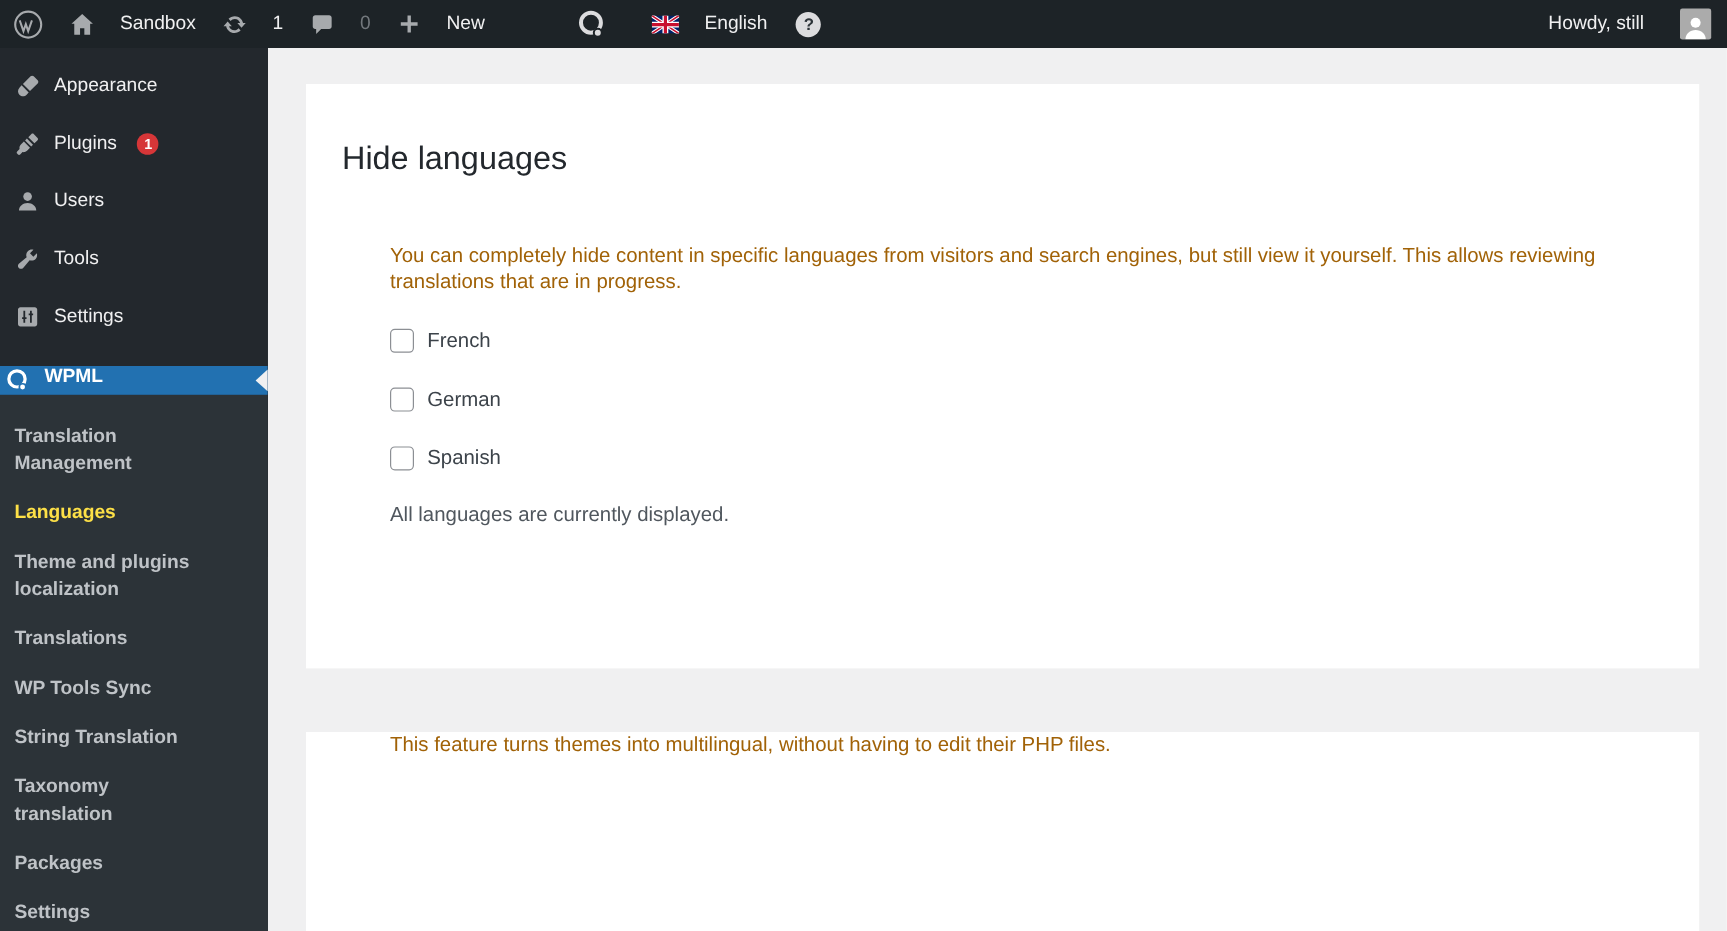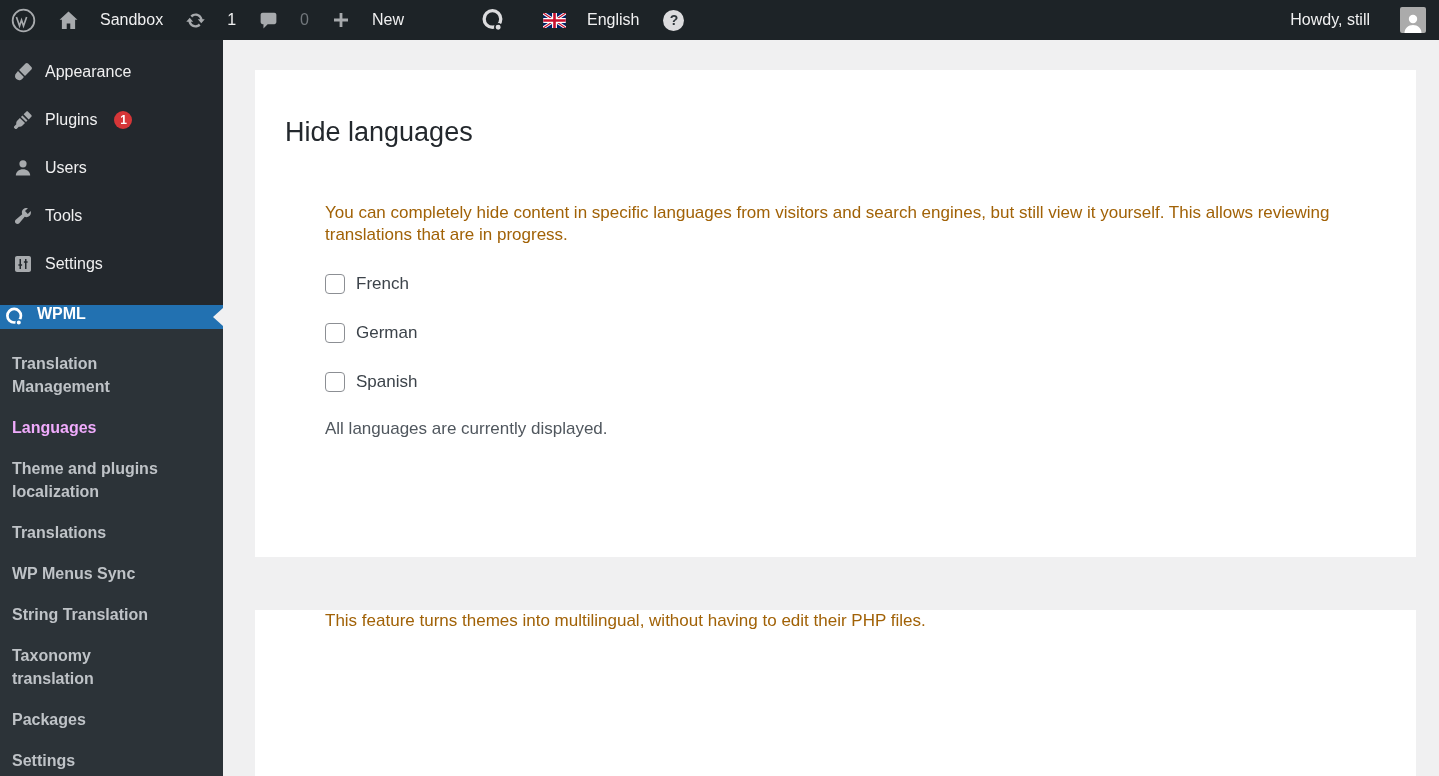--- a/index.html
+++ b/index.html
@@ -73,21 +73,21 @@
     border-right:10px solid #f0f0f1;
   }
   .submenu {
     flex:1; background:#2c3338; padding:14px 0 8px;
   }
   .submenu li {
     padding:9px 12px; color:#bfc3c7; font-size:16px; line-height:23px;
     cursor:pointer; max-width:184px;font-weight:bold;
   }
   .submenu li span { display:inline-block; max-width:172px; }
-  .submenu li.current { color:#f0abfc; font-weight:bold; }
+  .submenu li.current { color:#fde047; font-weight:bold; }
 
   
   .content {
     margin-left:223px; padding:30px 23px 0 32px; margin-top:40px;
   }
   .card { background:#fff; }
   .card-1 { height:487px; }
   .card-2 { margin-top:44px; height:300px; }
   .card h2 {
     padding-top:45px; margin-left:30px;
@@ -247,21 +247,21 @@
     </span>
     <span>WPML</span>
     <span class="notch"></span>
   </div>
 
   <ul class="submenu">
     <li><span>Translation Management</span></li>
     <li class="current"><span>Languages</span></li>
     <li><span>Theme and plugins localization</span></li>
     <li><span>Translations</span></li>
-    <li><span>WP Menus Sync</span></li>
+    <li><span>WP Tools Sync</span></li>
     <li><span>String Translation</span></li>
     <li><span>Taxonomy translation</span></li>
     <li><span>Packages</span></li>
     <li><span>Settings</span></li>
   </ul>
 </div>
 
 <div class="content">
 
   <div class="card card-1">

